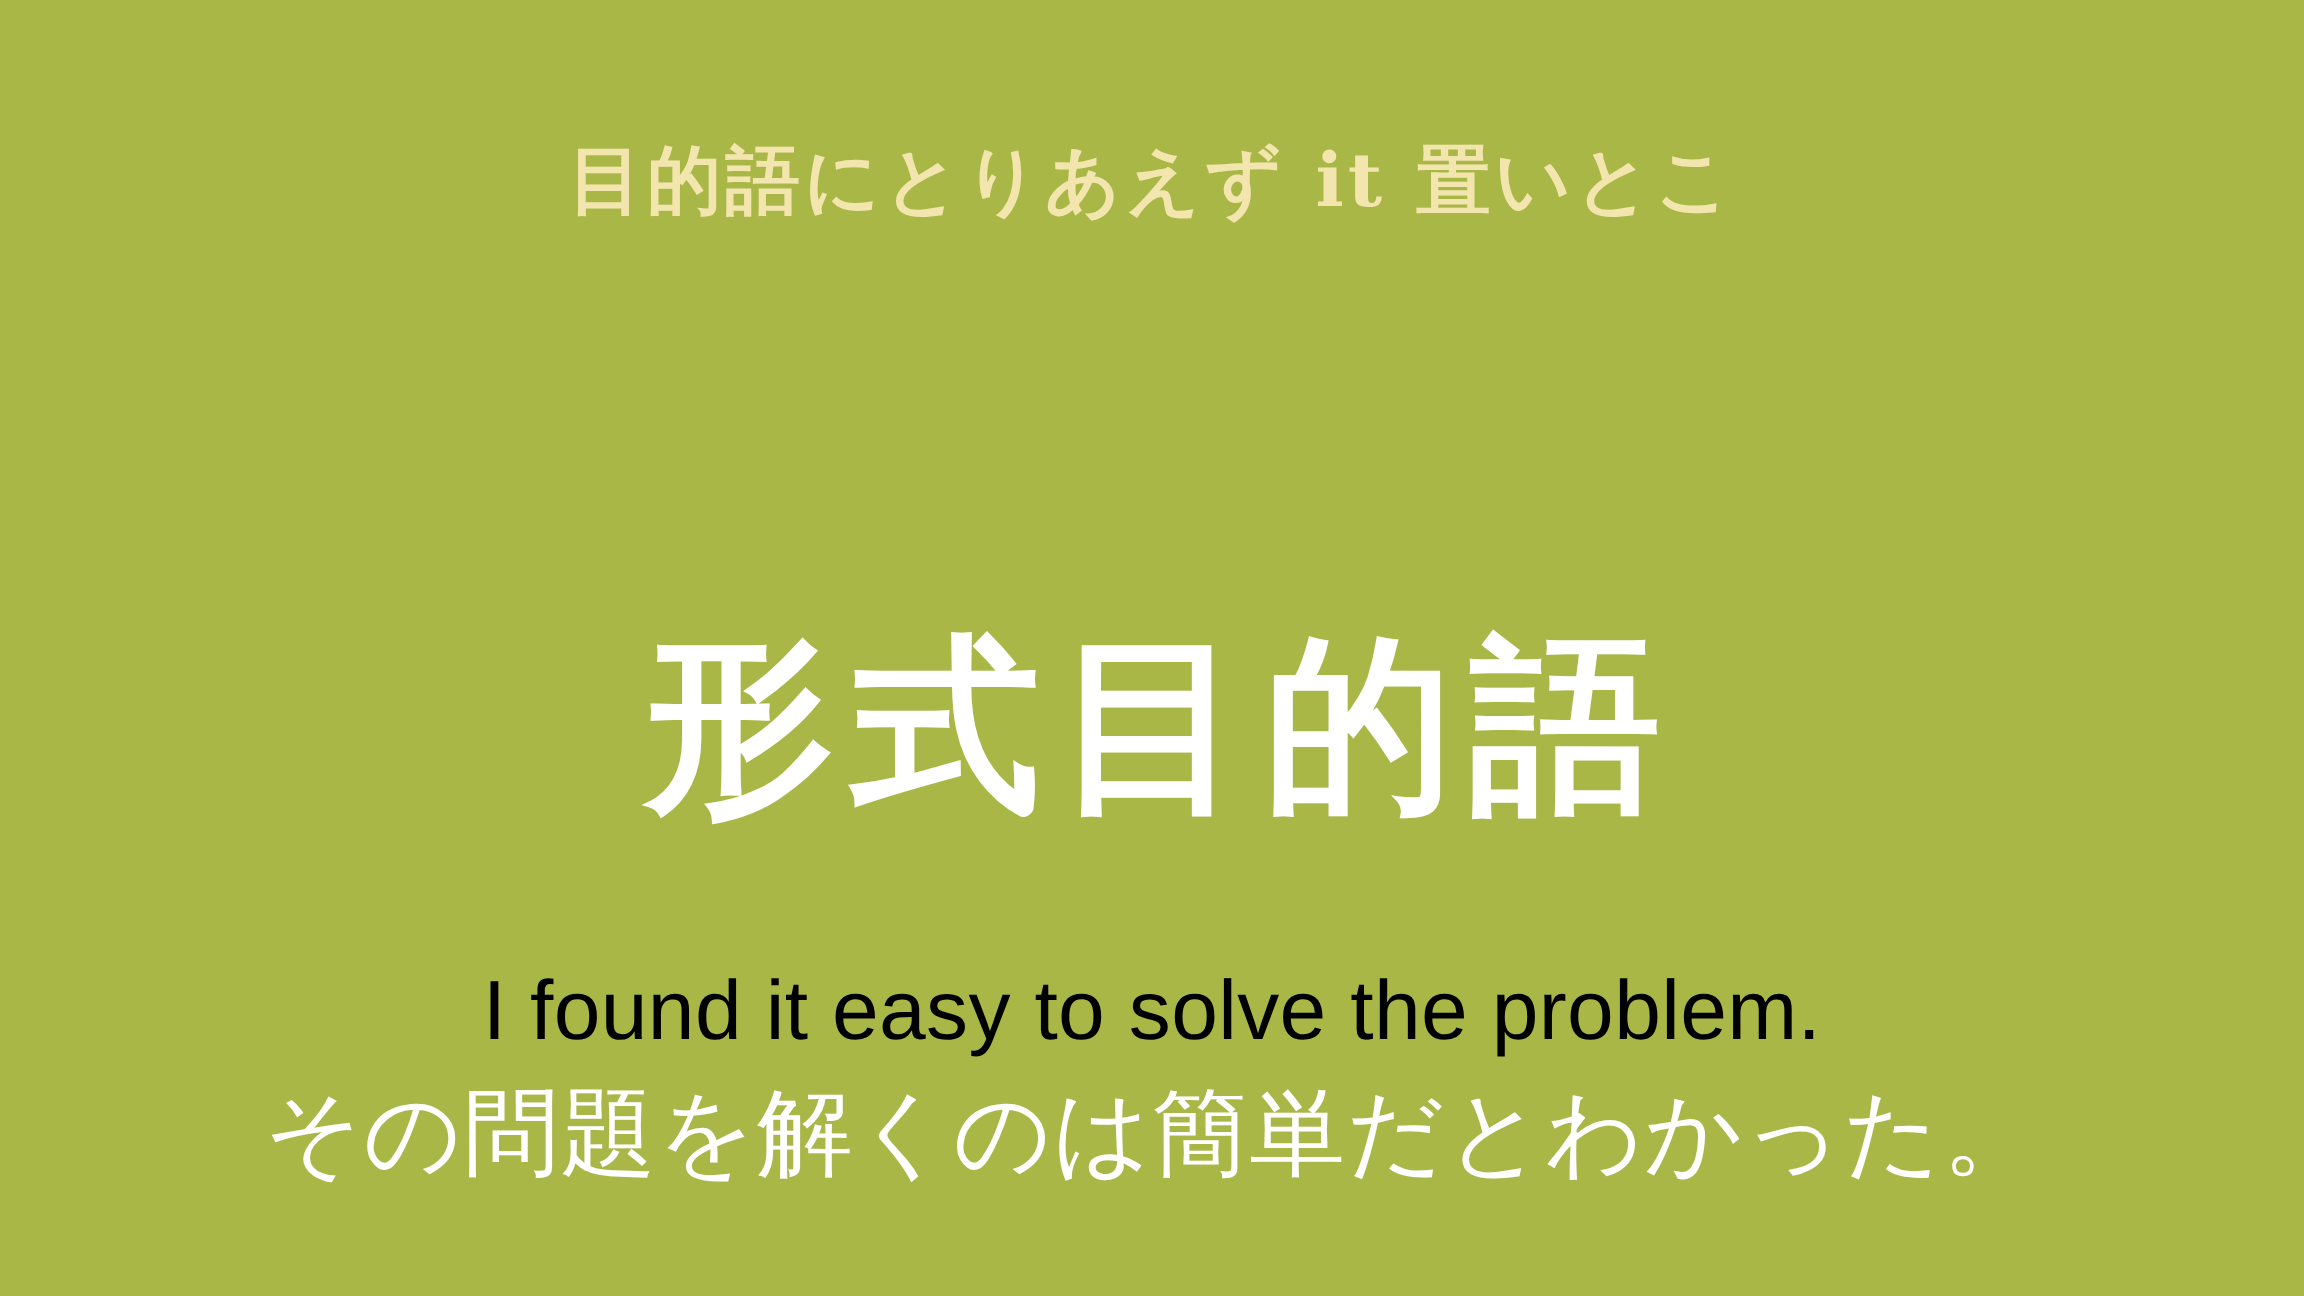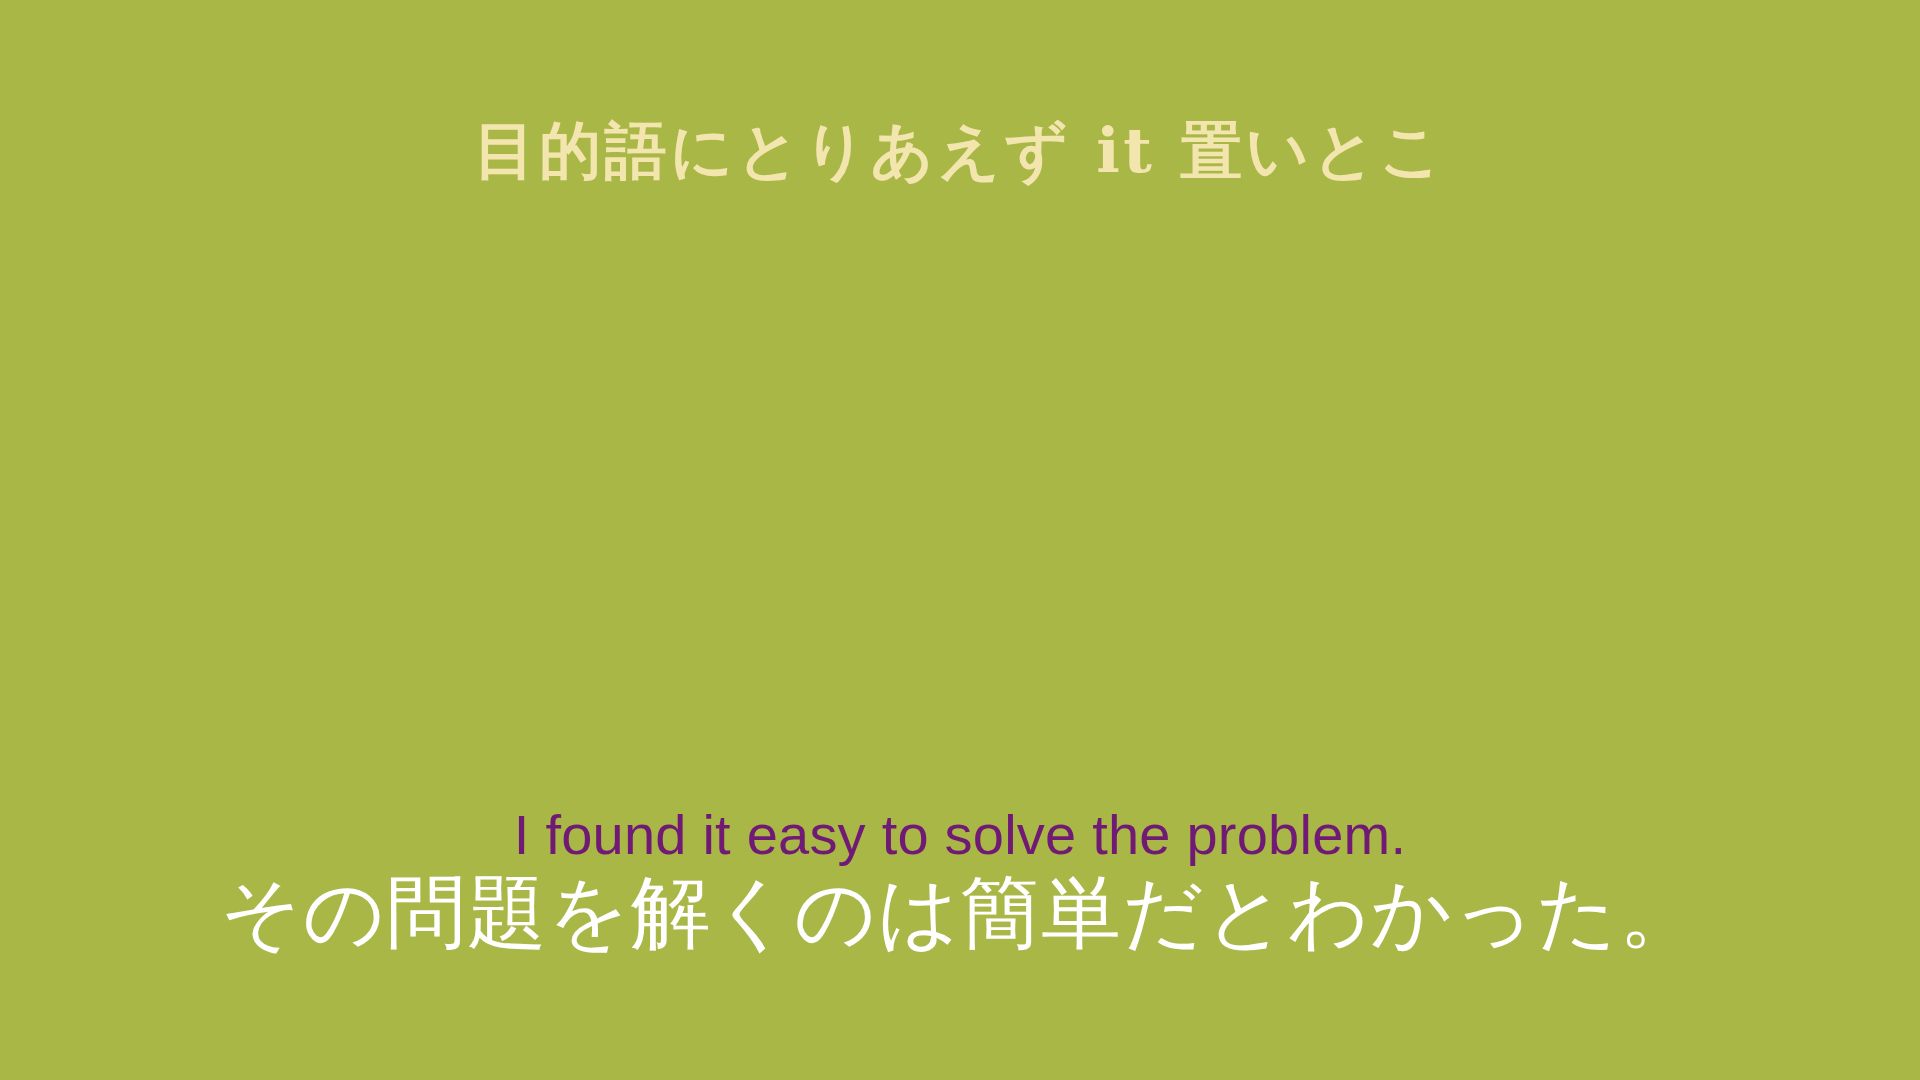--- a/index.html
+++ b/index.html
@@ -62,46 +62,47 @@
   
   .example-block {
     position: absolute;
     left: 0;
     top: 806px;
     width: 1920px;
     text-align: center;
   }
 
   .example-en {
-    color: #701a75;
+    color: #000000;
     font-family: "Liberation Sans", "DejaVu Sans", sans-serif;
-    font-size: 56px;
+    font-size: 70px;
     font-weight: 400;
     letter-spacing: 0.004em;
     line-height: 1.04;
     white-space: nowrap;
   }
 
   .example-ja {
-    margin-top: 4px;
+    margin-top: 21px;
     color: #ffffff;
     font-family: "DejaVu Serif", "Liberation Serif", serif;
     font-size: 80px;
     font-weight: 400;
     letter-spacing: 0.012em;
     line-height: 1.12;
     white-space: nowrap;
   }
 </style>
 </head>
 <body>
 
 <div id="slide">
 
   <div class="subtitle">目的語にとりあえず it 置いとこ</div>
 
+  <h1 class="main-title">形式目的語</h1>
 
   <div class="example-block">
     <div class="example-en">I found it easy to solve the problem.</div>
     <div class="example-ja">その問題を解くのは簡単だとわかった。</div>
   </div>
 
 </div>
 
 </body></html>

